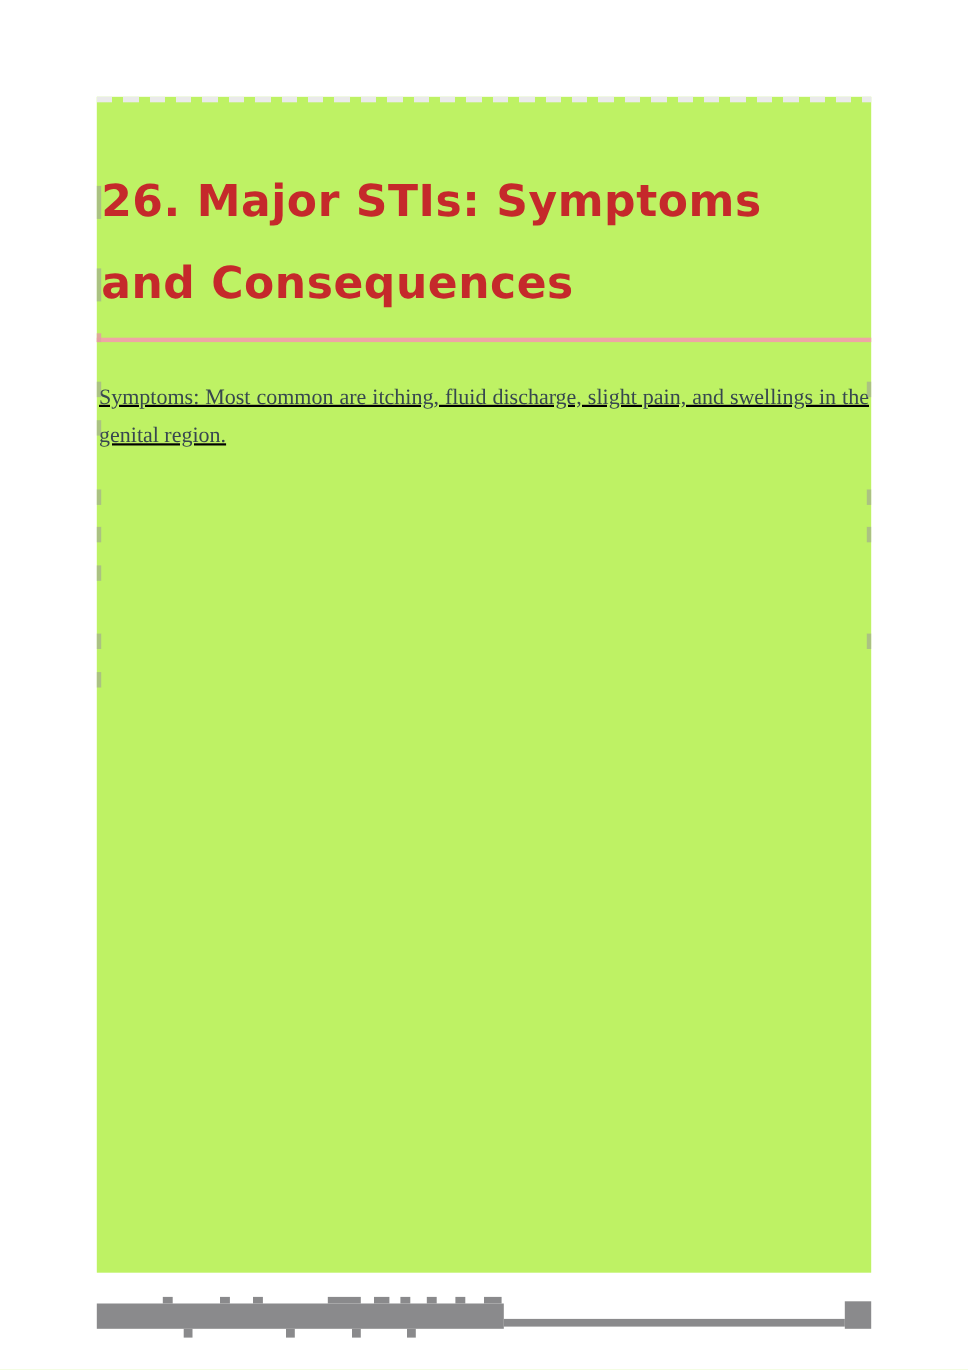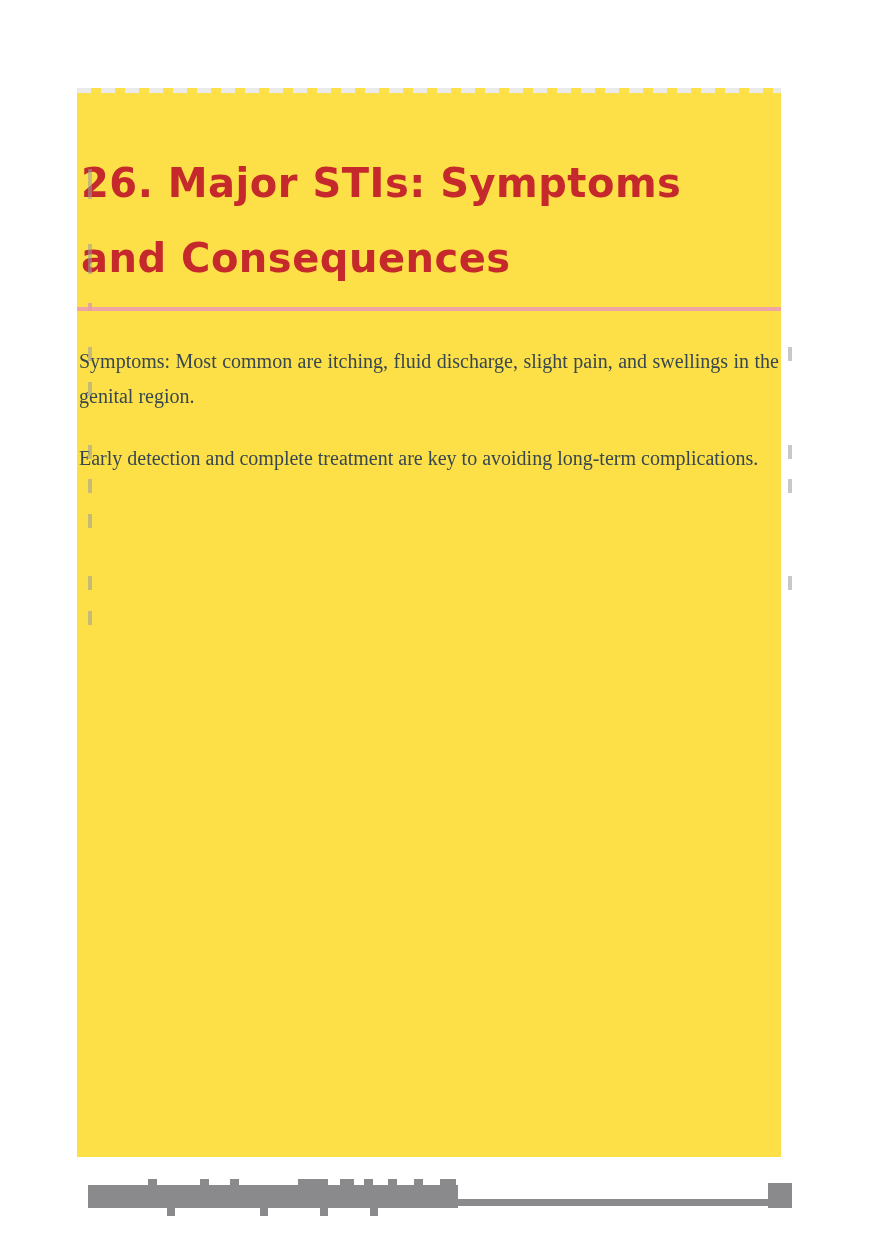--- a/index.html
+++ b/index.html
@@ -7,25 +7,25 @@
   .canvas {
     position: relative;
     width: 880px;
     height: 1245px;
     background: #ffffff;
     overflow: hidden;
     font-family: "Liberation Serif", serif;
   }
   .page {
     position: absolute;
-    left: 77px;
+    left: 88px;
     top: 88px;
     width: 704px;
     height: 1069px;
-    background: #fde047;
+    background: #bef264;
   }
   .top-dashes {
     position: absolute;
     left: 0; top: 0;
     width: 100%;
     height: 5px;
     background: repeating-linear-gradient(90deg,
       #eaeaea 0px, #eaeaea 14px,
       transparent 14px, transparent 24px);
   }
@@ -46,20 +46,21 @@
     left: 0; top: 219px;
     width: 704px;
     height: 4px;
     background: #efa5a5;
   }
   .body-copy {
     position: absolute;
     left: 2px;
     top: 256px;
     width: 700px;
+    text-decoration: underline;
   }
   .body-copy p {
     font-family: "Liberation Serif", serif;
     font-size: 20px;
     line-height: 34.8px;
     color: #37474f;
     text-align: justify;
     margin-bottom: 27px;
   }
   
@@ -102,21 +103,20 @@
 
   <div class="page">
     <div class="top-dashes"></div>
 
     <h1 class="doc-title">26. Major STIs: Symptoms and Consequences</h1>
 
     <div class="divider"></div>
 
     <div class="body-copy">
       <p>Symptoms: Most common are itching, fluid discharge, slight pain, and swellings in the genital region.</p>
-      <p>Early detection and complete treatment are key to avoiding long-term complications.</p>
     </div>
   </div>
 
   <div class="tick l h" style="top:169px"></div>
   <div class="tick l h" style="top:244px"></div>
   <div class="tick l pink" style="top:303px"></div>
   <div class="tick l b" style="top:347px"></div>
   <div class="tick l b" style="top:382px"></div>
   <div class="tick l b" style="top:445px"></div>
   <div class="tick l b" style="top:479px"></div>

